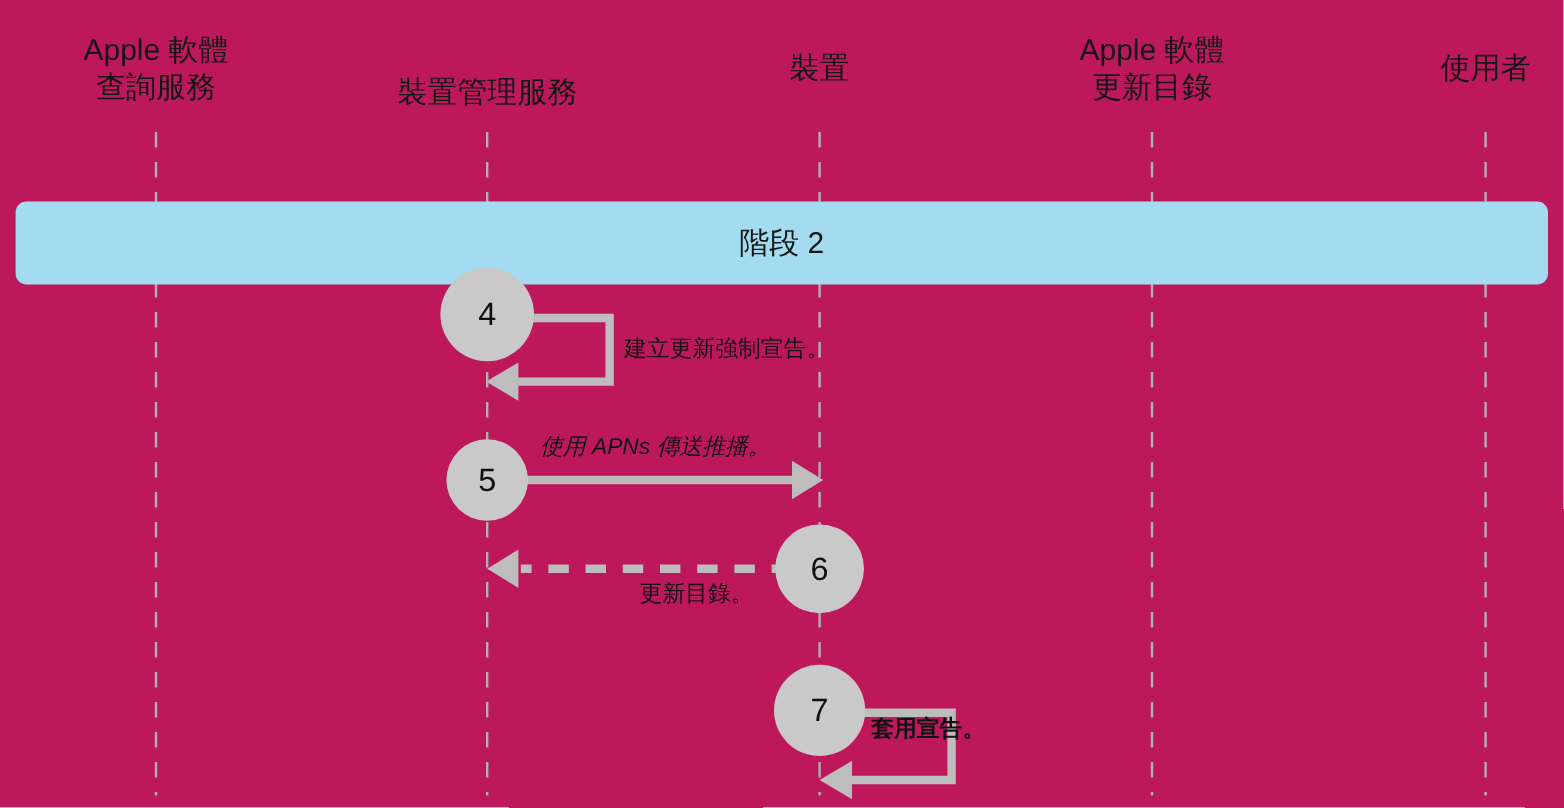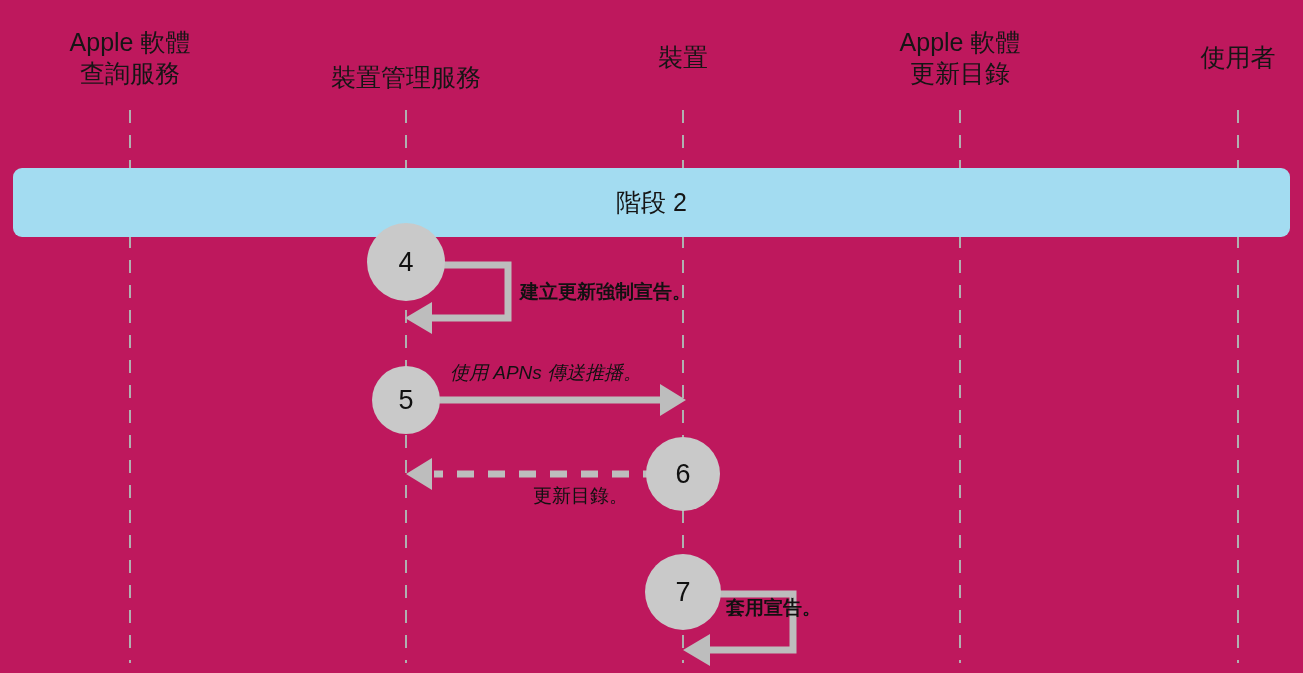--- a/index.html
+++ b/index.html
@@ -118,18 +118,18 @@
   <div class="step-num" style="left:406px; top:400px; width:68px; height:68px; background:#c9c9c9;">
     <span>5</span>
   </div>
   <div class="step-num" style="left:683px; top:474px; width:74px; height:74px; background:#c9c9c9;">
     <span>6</span>
   </div>
   <div class="step-num" style="left:683px; top:592px; width:76px; height:76px; background:#c9c9c9;">
     <span>7</span>
   </div>
 
-  <div class="msg-label" style="left:520px; top:281px;font-weight:bold;">建立更新強制宣告。</div>
+  <div class="msg-label" style="left:520px; top:281px;">建立更新強制宣告。</div>
   <div class="msg-label" style="left:450px; top:362px;font-style:italic;">使用 APNs 傳送推播。</div>
   <div class="msg-label" style="left:533px; top:485px;">更新目錄。</div>
   <div class="msg-label" style="left:726px; top:597px;font-weight:bold;">套用宣告。</div>
 
 </div>
 
 </body></html>

